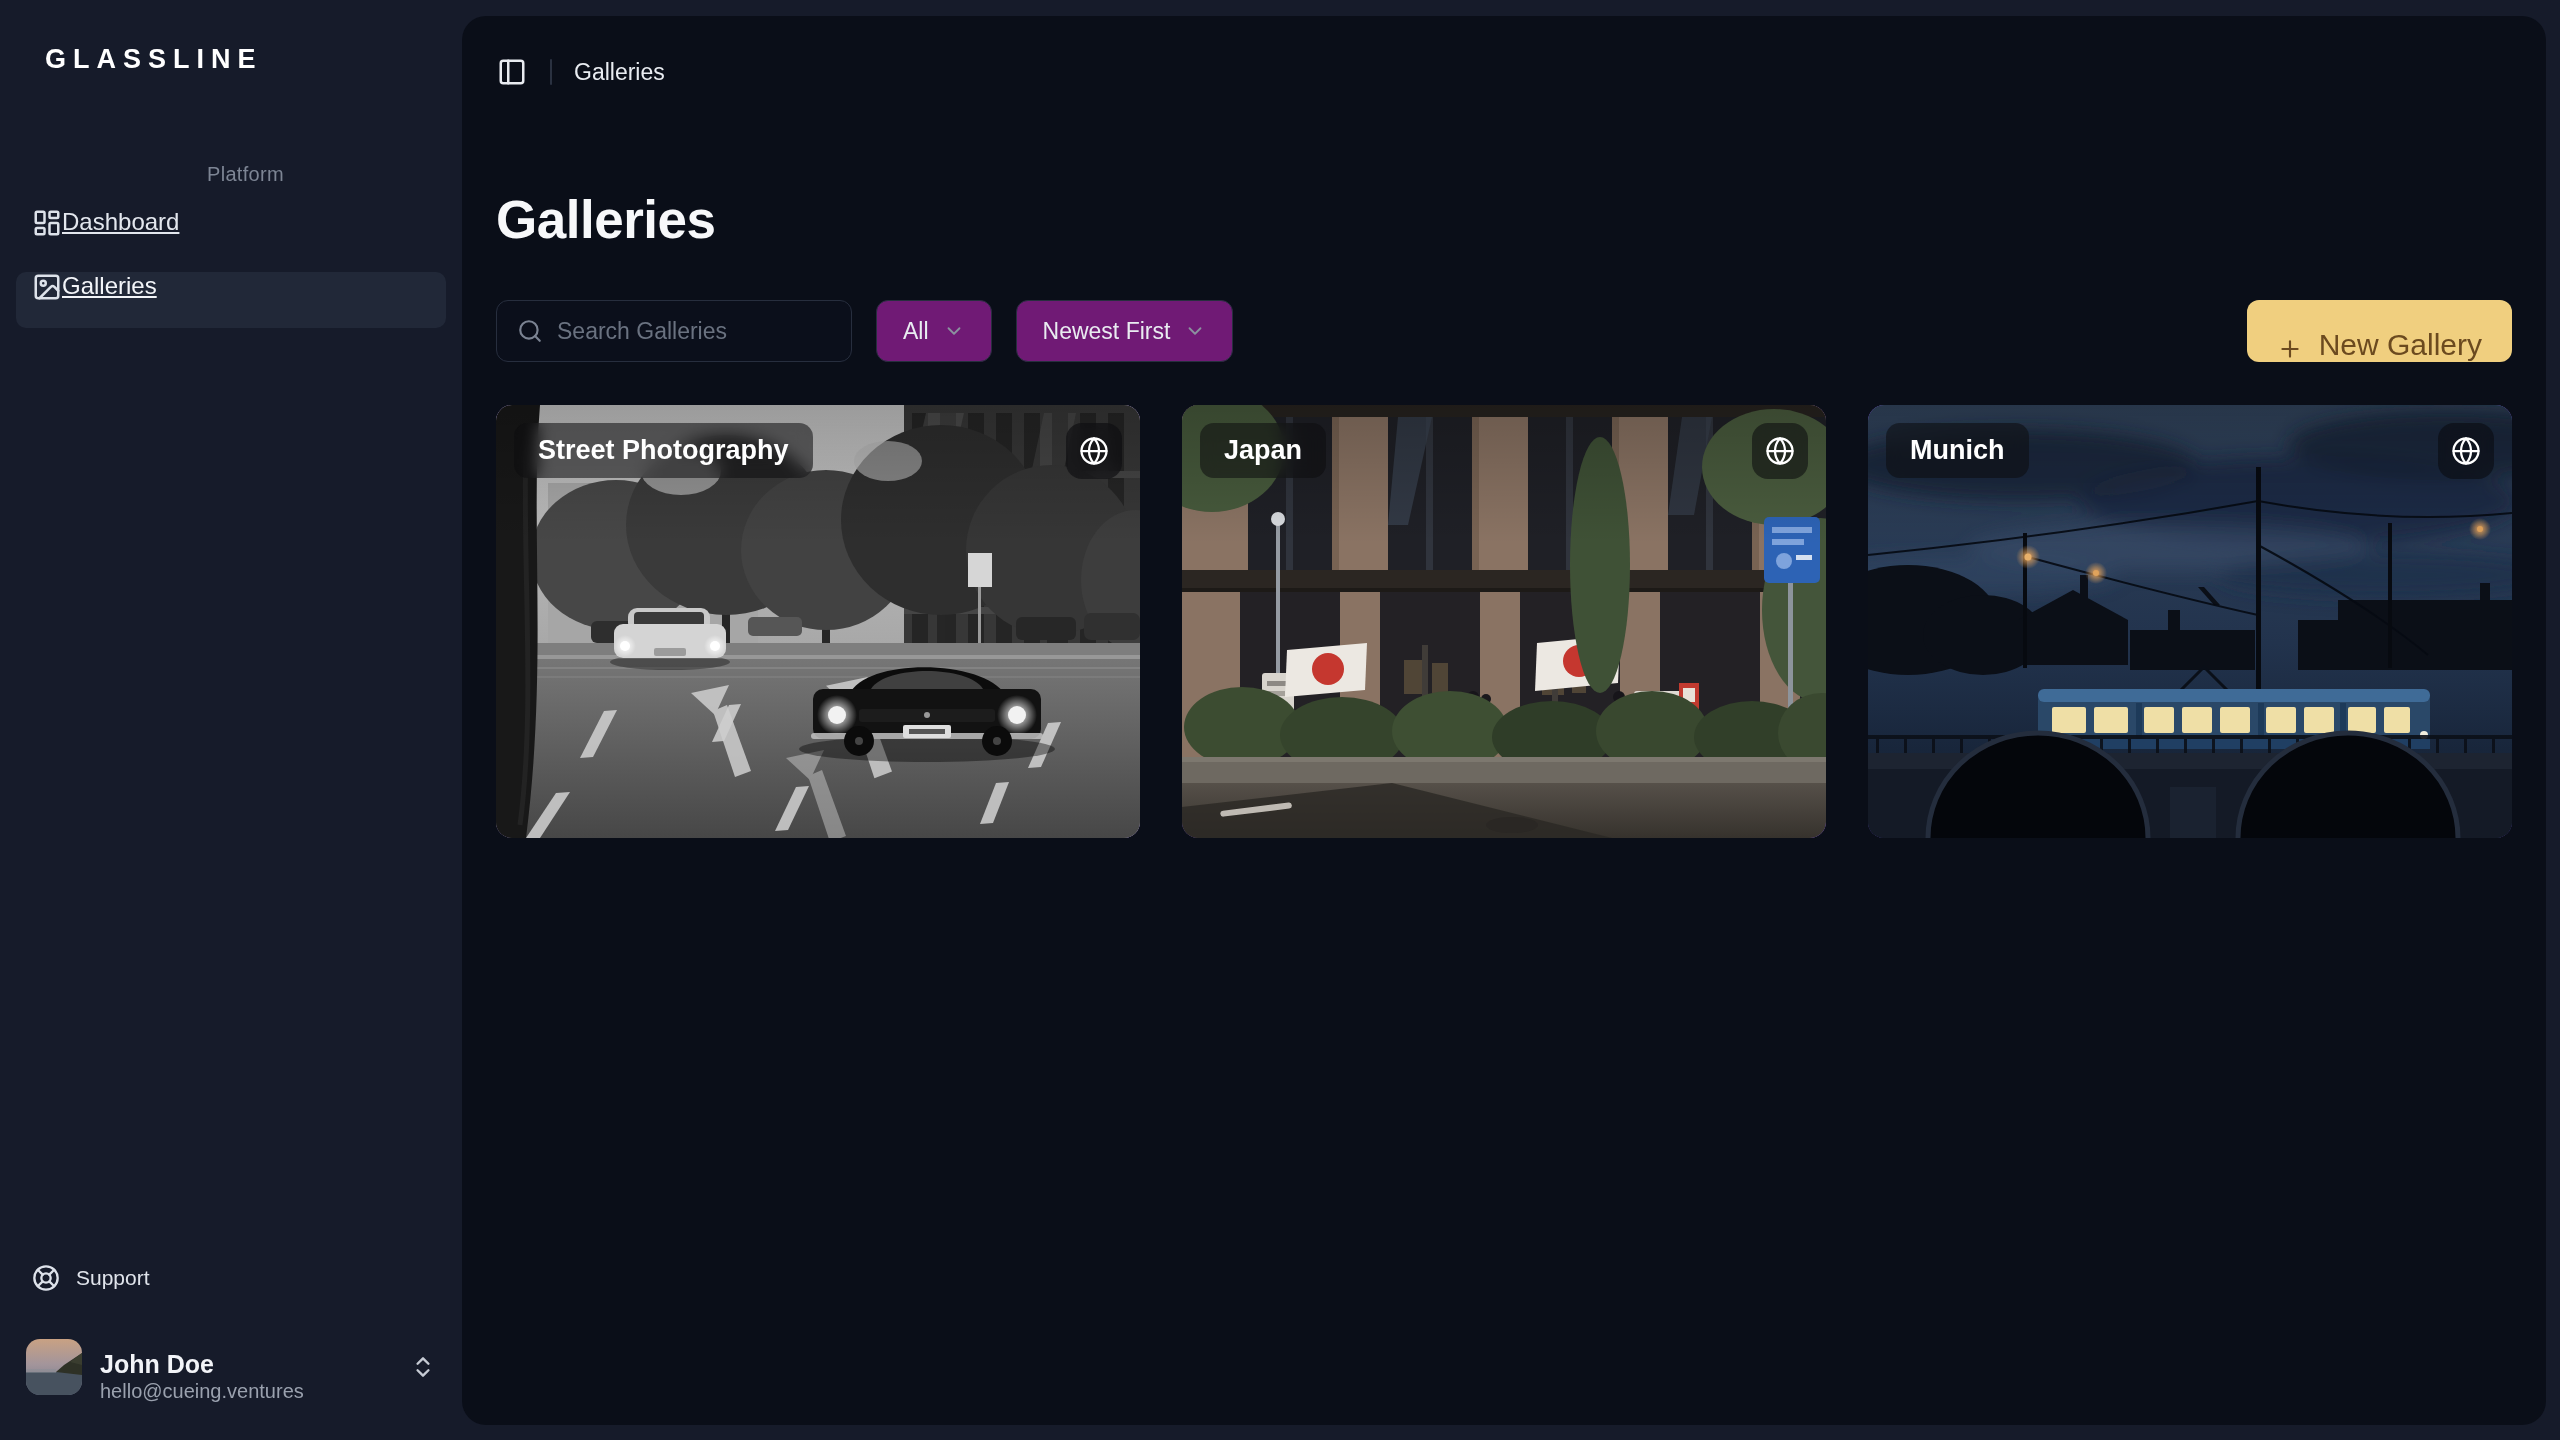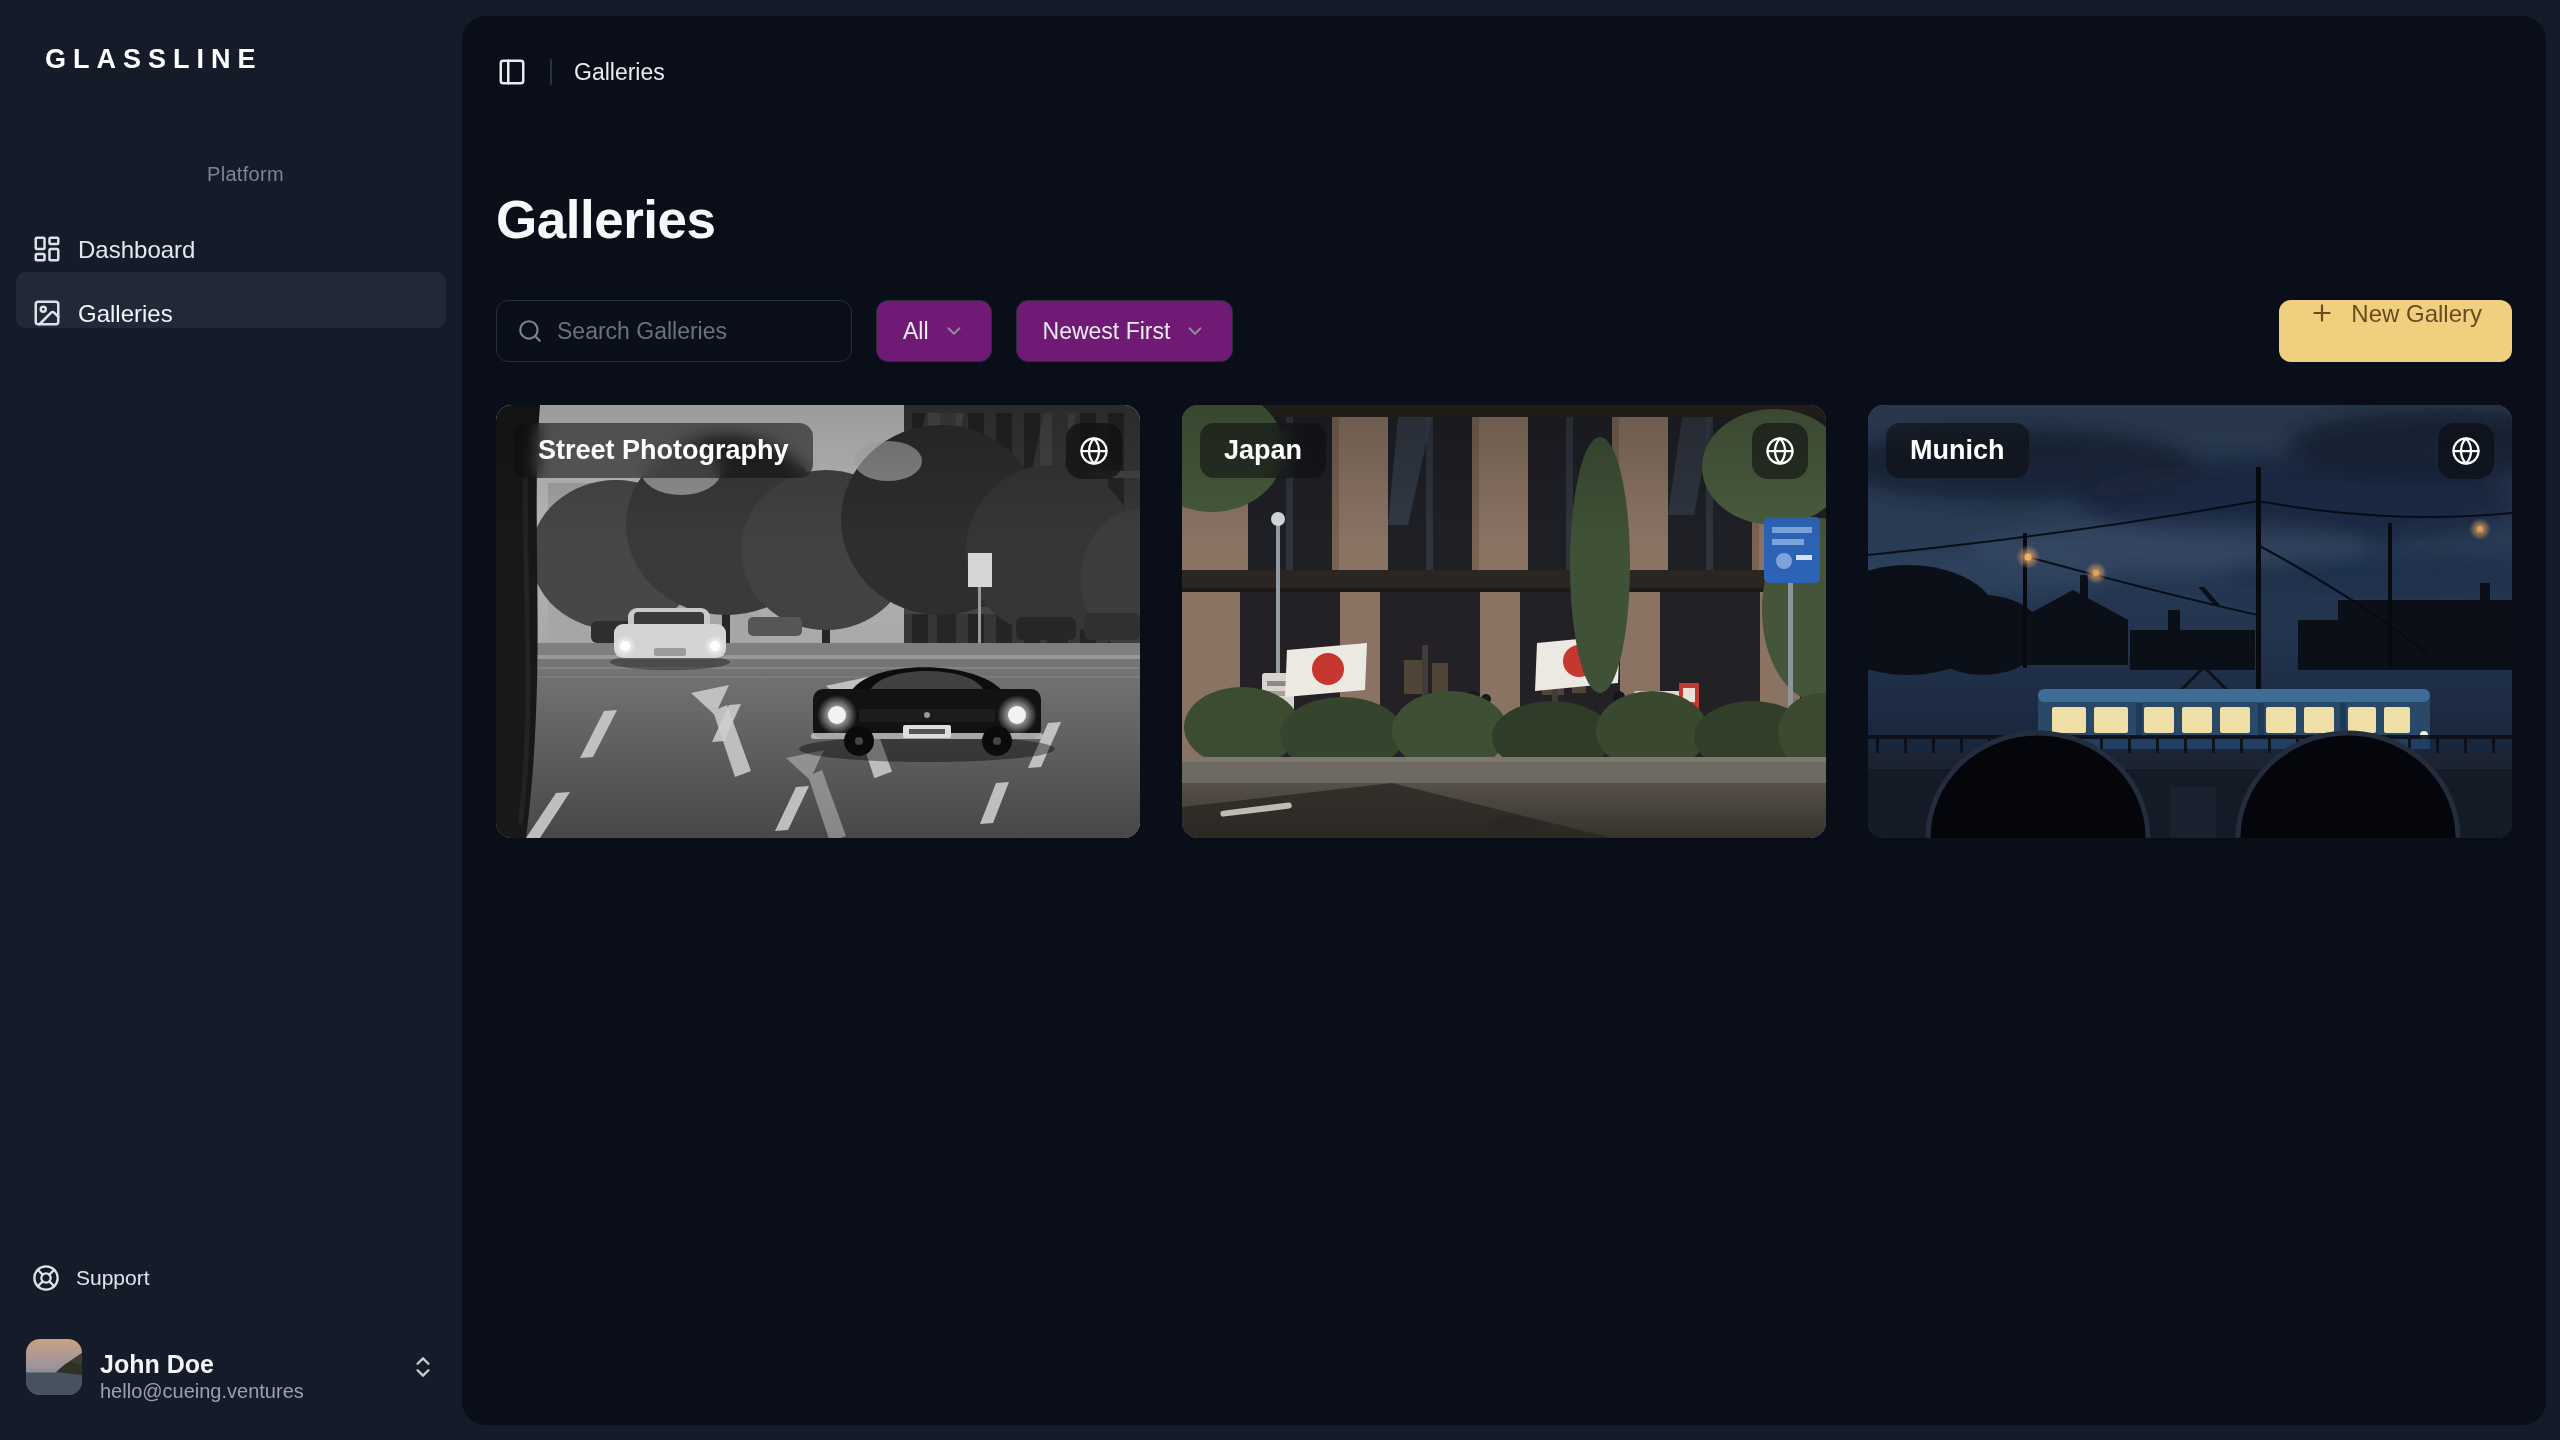--- a/index.html
+++ b/index.html
@@ -26,23 +26,23 @@
   .logo{
     margin:44px 0 0 29px;
     font-size:27px;font-weight:700;letter-spacing:7px;color:#FFFFFF;
   }
   .section-label{
     margin:88px 0 0 29px;
     font-size:20px;color:var(--muted);letter-spacing:.3px;text-align:center;
   }
   nav{margin-top:22px;display:flex;flex-direction:column;gap:8px;}
   .nav-item{
-    display:flex;align-items:flex-end;gap:16px;
+    display:flex;align-items:flex-start;
     height:56px;border-radius:10px;padding:0 16px;
-    font-size:24px;color:#E3E7EE;cursor:pointer;
+    font-size:24px;color:#E3E7EE;cursor:pointer;text-decoration:underline;
   }
   .nav-item .icon{display:flex;width:30px;height:30px;color:#DDE2EA;}
   .nav-item.active{background:var(--active-item-bg);color:#F2F4F8;}
   .sidebar-bottom{margin-top:auto;display:flex;flex-direction:column;}
   .support-item{
     display:flex;align-items:center;gap:16px;height:50px;
     padding:0 16px;border-radius:10px;font-size:21px;color:#E0E4EB;cursor:pointer;
   }
   .support-item .icon{width:28px;height:28px;display:flex;color:#DDE2EA;}
   .user-row{
@@ -90,22 +90,22 @@
   .search-box input::placeholder{color:#6A7280;}
   .select-btn{
     height:62px;border:1.5px solid var(--border);border-radius:12px;
     background:#701a75;display:flex;align-items:center;gap:14px;padding:0 26px;
     font-size:23px;color:#E9ECF1;font-family:inherit;cursor:pointer;
   }
   .select-btn .chev{width:22px;height:22px;color:#8B919F;display:flex;}
   .primary-btn{
     margin-left:auto;height:62px;border:none;border-radius:12px;
     background:var(--accent);color:var(--accent-foreground);
-    display:flex;align-items:flex-start;gap:16px;padding:0 30px;
-    font-size:24px;font-weight:500;font-family:inherit;cursor:pointer;
+    display:flex;align-items:flex-end;gap:16px;padding:0 30px;
+    font-size:30px;font-weight:500;font-family:inherit;cursor:pointer;
   }
   .primary-btn .icon{width:26px;height:26px;display:flex;}
 
   .cards{margin-top:43px;display:flex;gap:42px;}
   .card{
     flex:1;height:433px;border-radius:16px;overflow:hidden;
     position:relative;cursor:pointer;background:#8b5cf6;
   }
   .card svg.scene{position:absolute;inset:0;width:100%;height:100%;display:block;}
   .card .top-shade{

